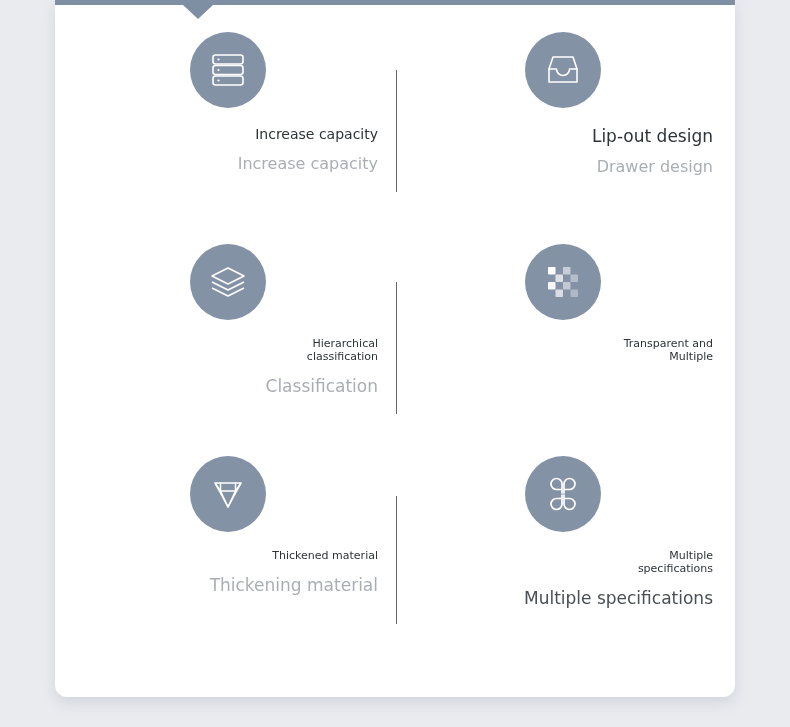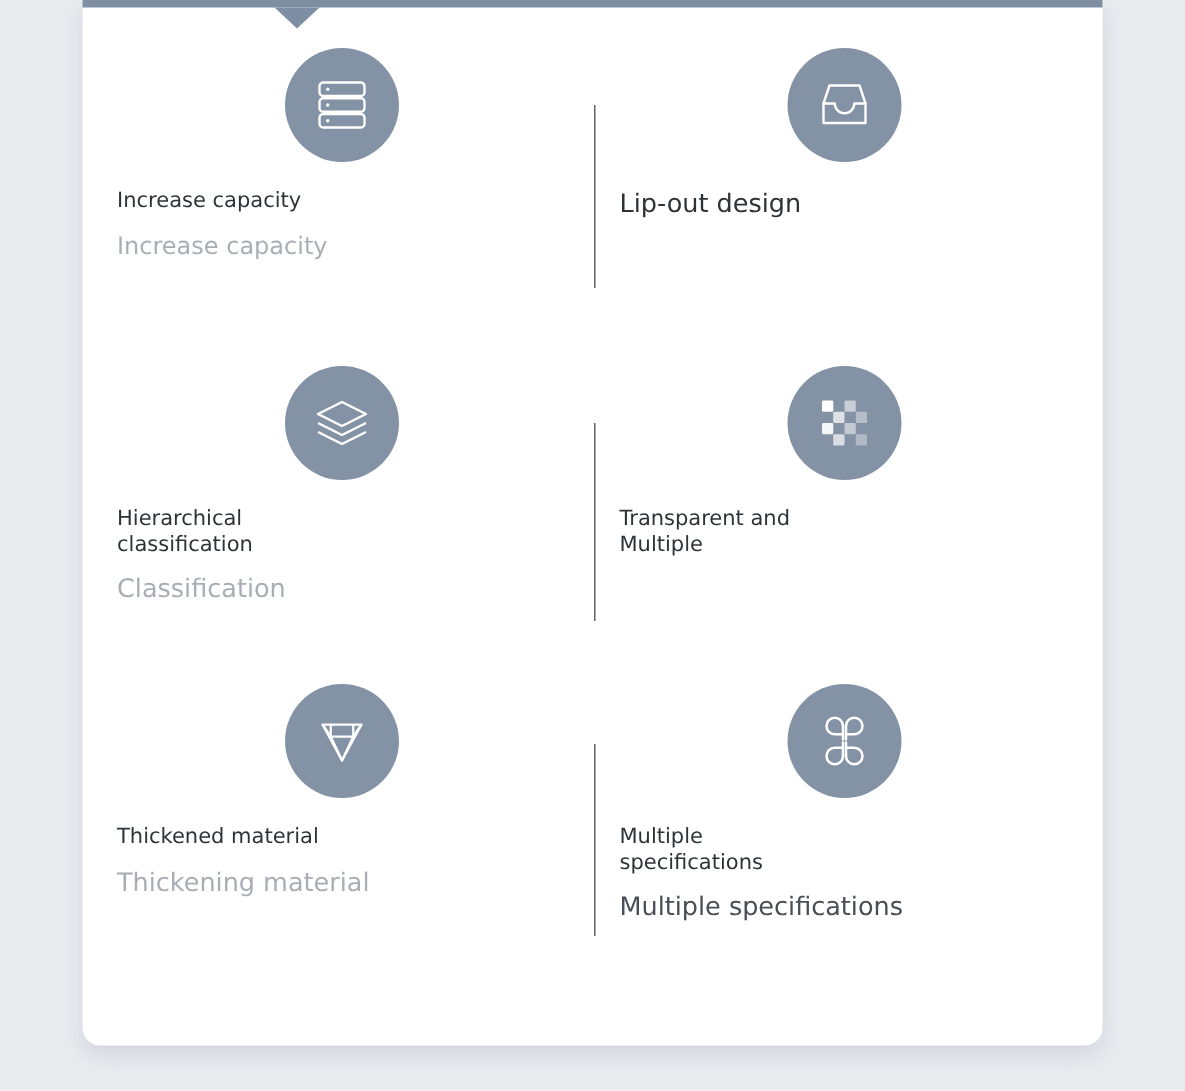--- a/index.html
+++ b/index.html
@@ -75,21 +75,21 @@
   }
   .feature-row.r1 { top: 14px; }
   .feature-row.r2 { top: 14px; }
   .feature-row.r3 { top: 14px; }
 
   .feature-cell {
     position: absolute;
     top: 0;
     width: 300px;
     height: 212px;
-    text-align: left;
+    text-align: right;
   }
   .feature-cell.left  { left: 23px; }
   .feature-cell.right { left: 358px; }
 
   
   .icon-badge {
     position: relative;
     margin: 0 auto;
     width: 76px;
     height: 76px;
@@ -112,21 +112,21 @@
     line-height: 1.18;
     white-space: pre-line;
   }
   .label-secondary {
     margin-top: 12px;
     color: #aaaeb4;
     line-height: 1.18;
   }
 
   
-  .fs-p-13 { font-size: 14px; }
+  .fs-p-13 { font-size: 11px; }
   .fs-p-14 { font-size: 14px; }
   .fs-p-16 { font-size: 17px; }
   .fs-s-16 { font-size: 16px; }
   .fs-s-17 { font-size: 17px; }
 
   .label-secondary.dark { color: #4a4f55; }
 
   
   .column-divider {
     position: absolute;
@@ -167,20 +167,21 @@
         </div>
 
         <div class="feature-cell right">
           <span class="icon-badge">
             <svg width="42" height="42" viewBox="0 0 42 42" fill="none" stroke="#ffffff" stroke-width="1.6" stroke-linejoin="round" stroke-linecap="round">
               <path d="M7 20 L11 8 H31 L35 20 V33 H7 Z"></path>
               <path d="M7 20 H14.5 a6.5 6.5 0 0 0 13 0 H35"></path>
             </svg>
           </span>
           <div class="label-primary fs-p-16">Lip-out design</div>
+          <div class="label-secondary fs-s-16">Drawer design</div>
         </div>
 
       </div>
 
       <div class="feature-row r2">
 
         <div class="feature-cell left">
           <span class="icon-badge">
             <svg width="42" height="42" viewBox="0 0 42 42" fill="none" stroke="#ffffff" stroke-width="1.6" stroke-linejoin="round">
               <path d="M21 7 L37 15 L21 23 L5 15 Z"></path>

